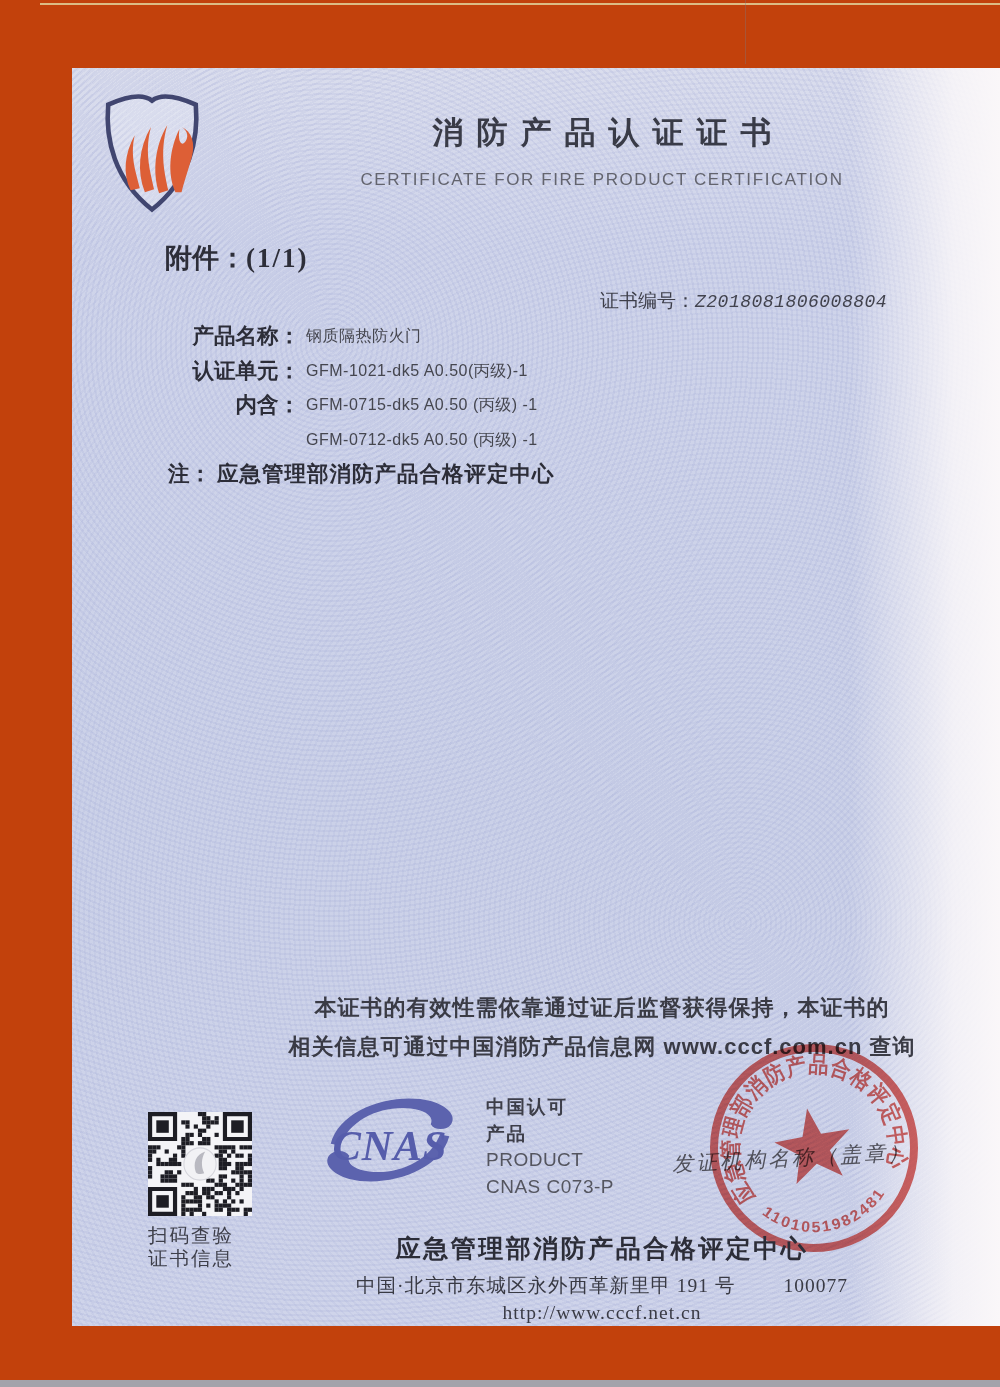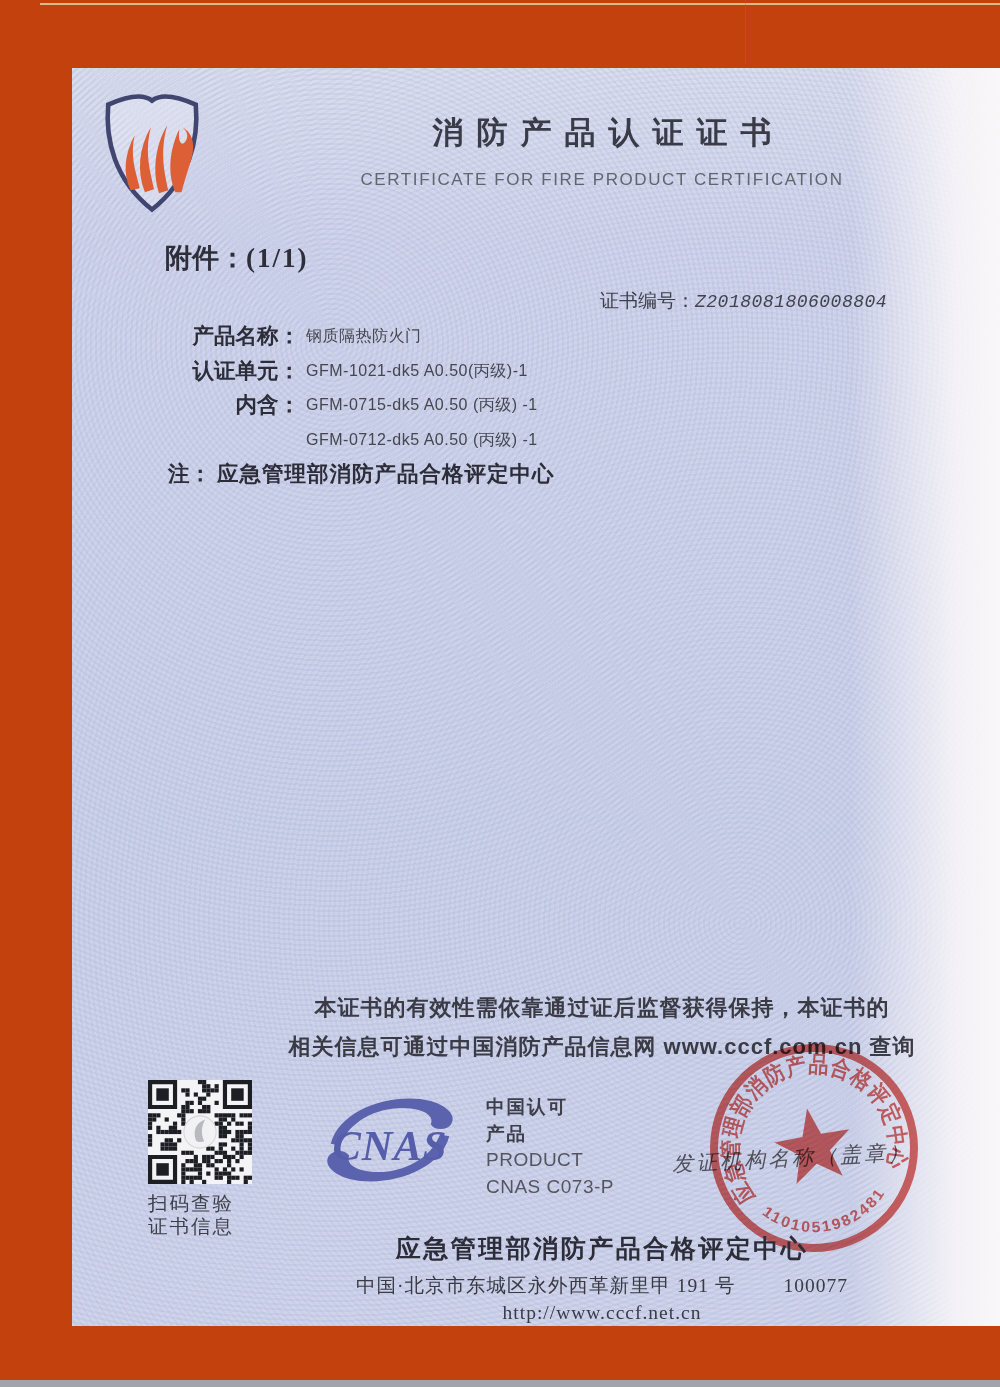--- a/index.html
+++ b/index.html
@@ -33,21 +33,21 @@
 
   .fields{left:96px;top:251px;}
   .frow{display:flex;line-height:34.5px;}
   .flabel{width:132px;text-align:right;font-weight:bold;font-size:21.5px;color:#2c2d38;white-space:pre;}
   .fvalue{margin-left:6px;font-family:Liberation Sans, sans-serif;font-size:16px;color:#45464f;letter-spacing:.5px;white-space:pre;}
   .frow.note .flabel{width:auto;text-align:left;}
   .frow.note .fvalue{font-family:"Liberation Sans",sans-serif;font-weight:bold;font-size:21.5px;color:#2c2d38;letter-spacing:1px;}
 
   .validity{top:920px;font-size:22px;font-weight:600;color:#3a3b45;line-height:39px;letter-spacing:1px;}
 
-  .qr-block{left:76px;top:1012px;}
+  .qr-block{left:76px;top:1044px;}
   .qr-svg{width:104px;height:104px;display:block;}
   .qr-caption{margin-top:8px;font-size:19.5px;color:#3e3f4a;line-height:23px;letter-spacing:2px;}
 
   .cnas-svg{left:242px;top:1022px;width:152px;height:100px;}
 
   .accreditation{left:414px;top:1026px;font-size:18.5px;line-height:26.5px;color:#3d3e49;}
   .accreditation .cn{letter-spacing:2px;font-weight:600;}
   .accreditation .en{color:#54555f;font-size:19px;letter-spacing:.5px;}
 
   .stamp-label{left:600px;top:1076px;font-family:"Liberation Serif",serif;font-style:italic;

